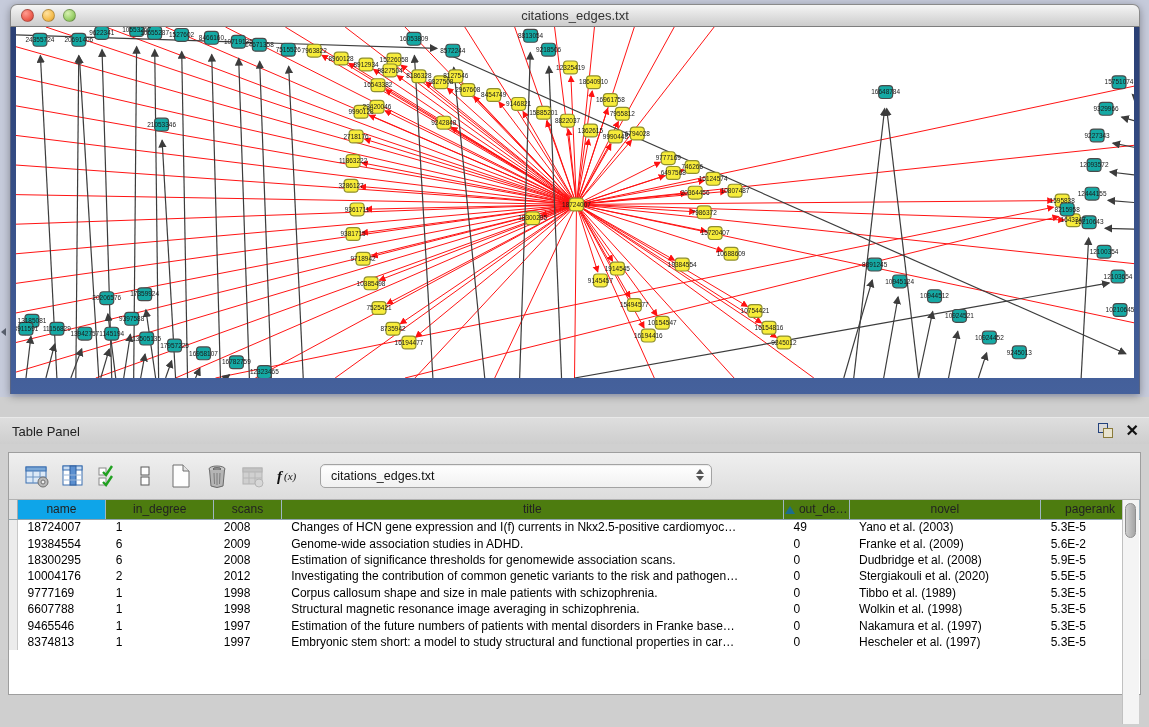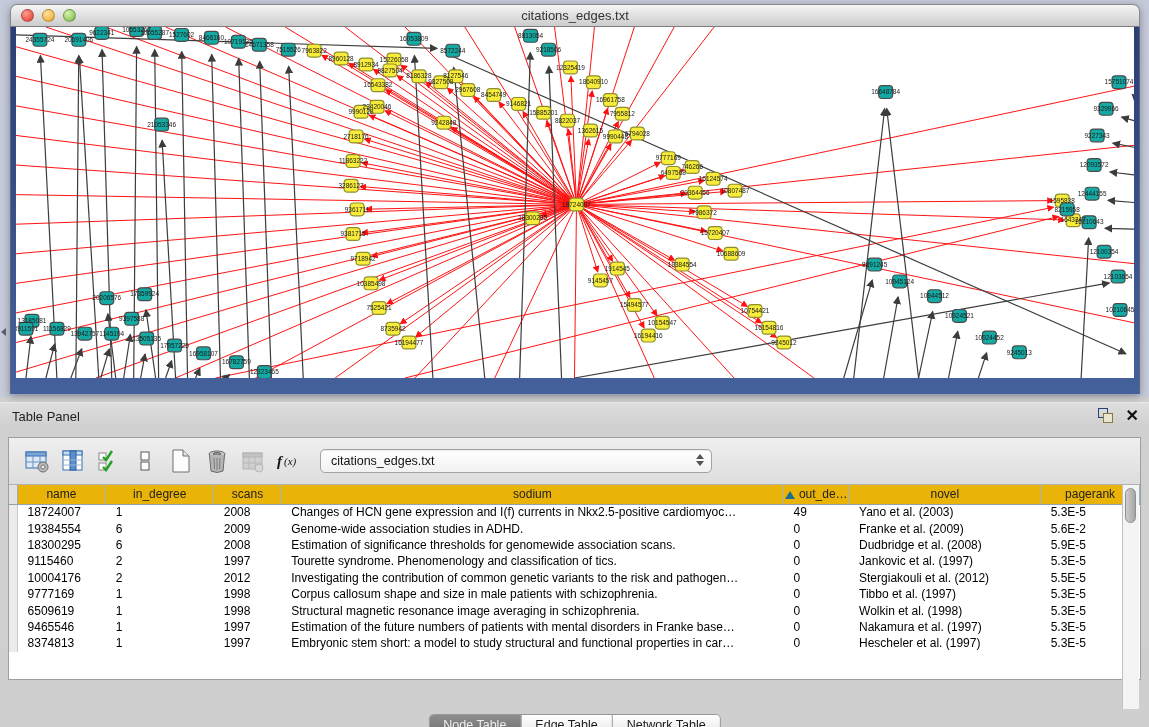--- a/index.html
+++ b/index.html
@@ -20,21 +20,21 @@
   .lights { display:flex; gap:8px; margin-left:10px; z-index:2; }
   .light { width:13px; height:13px; border-radius:50%; border:1px solid rgba(0,0,0,.25); }
   .light.close { background:radial-gradient(circle at 35% 30%, #ff9c90, #ee5f51 60%, #c9453a); }
   .light.min   { background:radial-gradient(circle at 35% 30%, #ffe2a0, #f5bd4f 60%, #cd9334); }
   .light.zoom  { background:radial-gradient(circle at 35% 30%, #d7f0b0, #9ad06a 60%, #6f9e48); }
   .net-frame { height:367px; background:linear-gradient(#2a3f74,#45619c);
     padding:0 7px 16px 5px; border-left:1px solid #5a6584; border-right:1px solid #5a6584; }
   .net-canvas { width:1118px; height:351px; background:#fff; display:block; }
 
   
-  .table-panel { position:absolute; left:0; top:402px; width:1149px; height:242px; background:#d0d0d0; }
+  .table-panel { position:absolute; left:0; top:417px; width:1149px; height:242px; background:#d0d0d0; }
   .tp-header { height:27px; background:linear-gradient(#dedede,#cecece);
     border-top:1px solid #e9e9e9; display:flex; align-items:center; position:relative; }
   .tp-header .tp-title { margin-left:12px; font-size:13px; color:#222; }
   .tp-icons { position:absolute; right:10px; top:5px; display:flex; gap:12px; align-items:center; }
   .float-icon { position:relative; width:16px; height:16px; }
   .float-icon .sq1 { position:absolute; left:0; top:0; width:10px; height:10px; border:1px solid #23427c; background:transparent; }
   .float-icon .sq2 { position:absolute; left:5px; top:5px; width:10px; height:10px; border:1px solid #8a7b3a; background:#e9e4cf; }
   .close-x { font-size:16px; font-weight:bold; color:#111; line-height:16px; }
 
   .tp-content { position:absolute; left:8px; top:35px; width:1133px; height:638px; }
@@ -47,23 +47,23 @@
   .combo { position:relative; margin-left:18px; width:392px; height:24px;
     background:linear-gradient(#ffffff,#f1f1f1); border:1px solid #a3a3a3; border-radius:5px;
     display:flex; align-items:center; box-shadow:inset 0 1px 1px rgba(0,0,0,.08); }
   .combo .val { margin-left:10px; font-size:12.5px; color:#111; }
   .combo .arrows { position:absolute; right:7px; top:4px; display:flex; flex-direction:column; gap:2px; }
   .combo .arrows .up { width:0;height:0;border-left:4px solid transparent;border-right:4px solid transparent;border-bottom:5px solid #555; }
   .combo .arrows .dn { width:0;height:0;border-left:4px solid transparent;border-right:4px solid transparent;border-top:5px solid #555; }
 
   table.grid { border-collapse:collapse; table-layout:fixed; width:1131px; font-size:12px; }
   table.grid th { height:19px; font-weight:normal; color:#222; text-align:center;
-    border-right:1px solid #9fb6c2; border-bottom:1px solid #8fa4ad; background:#eab308; overflow:hidden; white-space:nowrap; }
+    border-right:1px solid #9fb6c2; border-bottom:1px solid #8fa4ad; background:#4d7c0f; overflow:hidden; white-space:nowrap; }
   table.grid th.gut { background:#e2e2e2; border-right:1px solid #aaa; }
-  table.grid th.grey { background:#eab308;margin-left:40px; }
+  table.grid th.grey { background:#0ea5e9;margin-left:40px; }
   table.grid td { height:16.4px; color:#000; padding:0 0 0 10px; overflow:hidden; white-space:nowrap; }
   table.grid td.gut { background:#ececec; border-right:1px solid #c8c8c8; padding:0; }
   .sort-tri { display:inline-block; width:0; height:0; border-left:5px solid transparent;
     border-right:5px solid transparent; border-bottom:8px solid #1c6e8c; margin-right:4px; vertical-align:-1px; }
   .vscroll { position:absolute; right:1px; top:68px; width:17px; height:173px;
     background:#f4f4f4; border-left:1px solid #c0c0c0; }
   .vthumb { position:absolute; left:2px; top:3px; width:11px; height:35px; border-radius:6px;
     background:linear-gradient(90deg,#cecece,#a5a5a5); border:1px solid #8f8f8f; }
 
   .tabs { position:absolute; left:50%; transform:translateX(-50%); top:277px;
@@ -547,21 +547,21 @@
               <col style="width:65px">
               <col style="width:190px">
               <col style="width:98px">
             </colgroup>
           <thead>
               <tr id="hdr">
                 <th class="gut"></th>
                 <th class="grey">name</th>
                 <th class="">in_degree</th>
                 <th class="">scans</th>
-                <th class="">sodium</th>
+                <th class="">title</th>
                 <th class=""><span class="sort-tri"></span>out_de…</th>
                 <th class="">novel</th>
                 <th class="">pagerank</th>
               </tr>
             </thead>
           <tbody id="rows">
               <tr>
                 <td class="gut"></td>
                 <td>18724007</td>
                 <td>1</td>
@@ -586,51 +586,41 @@
                 <td>18300295</td>
                 <td>6</td>
                 <td>2008</td>
                 <td>Estimation of significance thresholds for genomewide association scans.</td>
                 <td>0</td>
                 <td>Dudbridge et al. (2008)</td>
                 <td>5.9E-5</td>
               </tr>
               <tr>
                 <td class="gut"></td>
-                <td>9115460</td>
-                <td>2</td>
-                <td>1997</td>
-                <td>Tourette syndrome. Phenomenology and classification of tics.</td>
-                <td>0</td>
-                <td>Jankovic et al. (1997)</td>
-                <td>5.3E-5</td>
-              </tr>
-              <tr>
-                <td class="gut"></td>
                 <td>10004176</td>
                 <td>2</td>
                 <td>2012</td>
                 <td>Investigating the contribution of common genetic variants to the risk and pathogen…</td>
                 <td>0</td>
-                <td>Stergiakouli et al. (2012)</td>
+                <td>Stergiakouli et al. (2020)</td>
                 <td>5.5E-5</td>
               </tr>
               <tr>
                 <td class="gut"></td>
                 <td>9777169</td>
                 <td>1</td>
                 <td>1998</td>
                 <td>Corpus callosum shape and size in male patients with schizophrenia.</td>
                 <td>0</td>
-                <td>Tibbo et al. (1997)</td>
+                <td>Tibbo et al. (1989)</td>
                 <td>5.3E-5</td>
               </tr>
               <tr>
                 <td class="gut"></td>
-                <td>6509619</td>
+                <td>6607788</td>
                 <td>1</td>
                 <td>1998</td>
                 <td>Structural magnetic resonance image averaging in schizophrenia.</td>
                 <td>0</td>
                 <td>Wolkin et al. (1998)</td>
                 <td>5.3E-5</td>
               </tr>
               <tr>
                 <td class="gut"></td>
                 <td>9465546</td>

